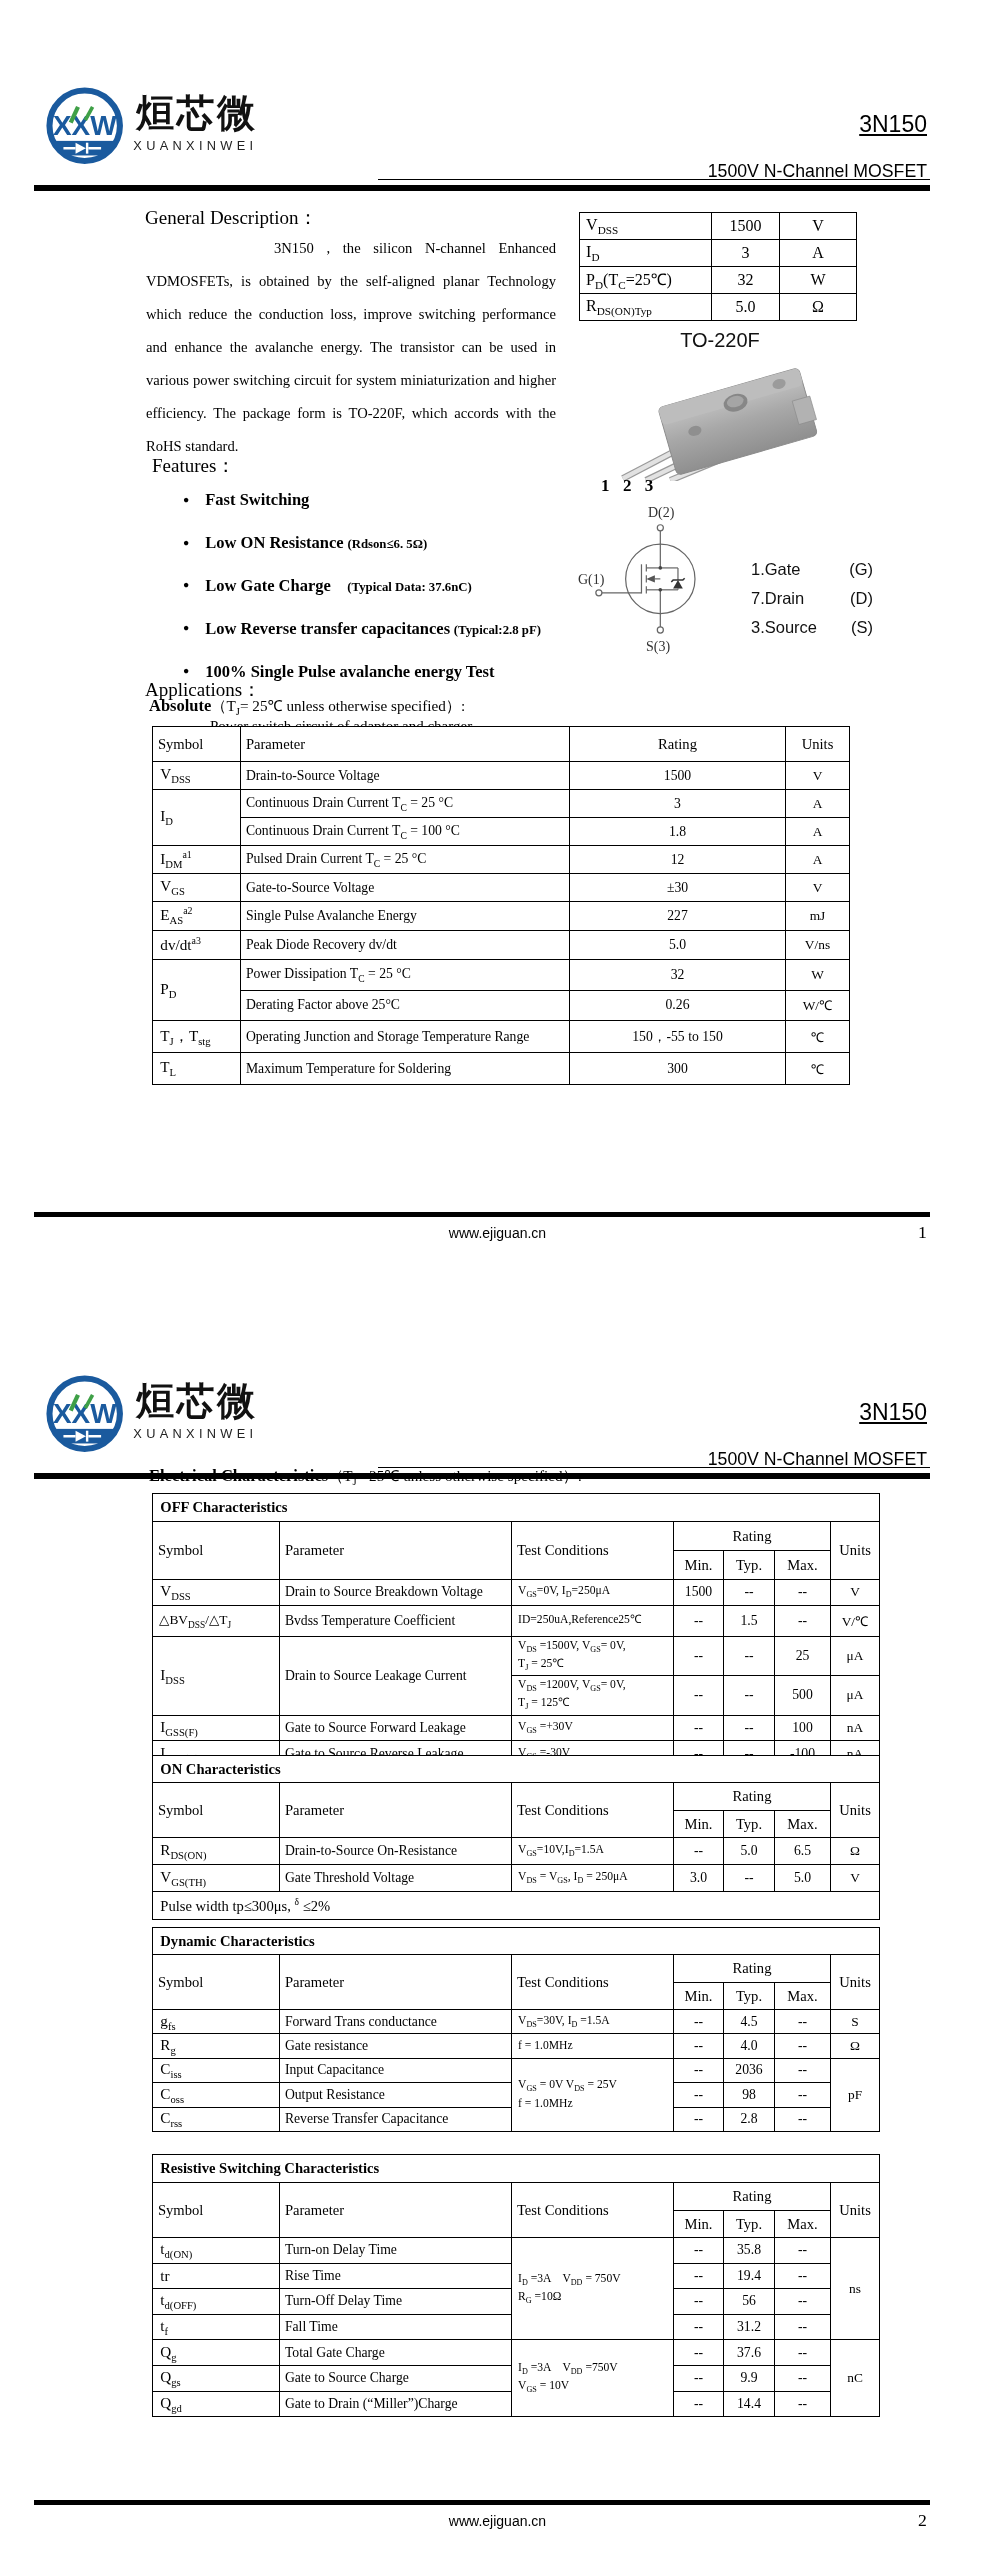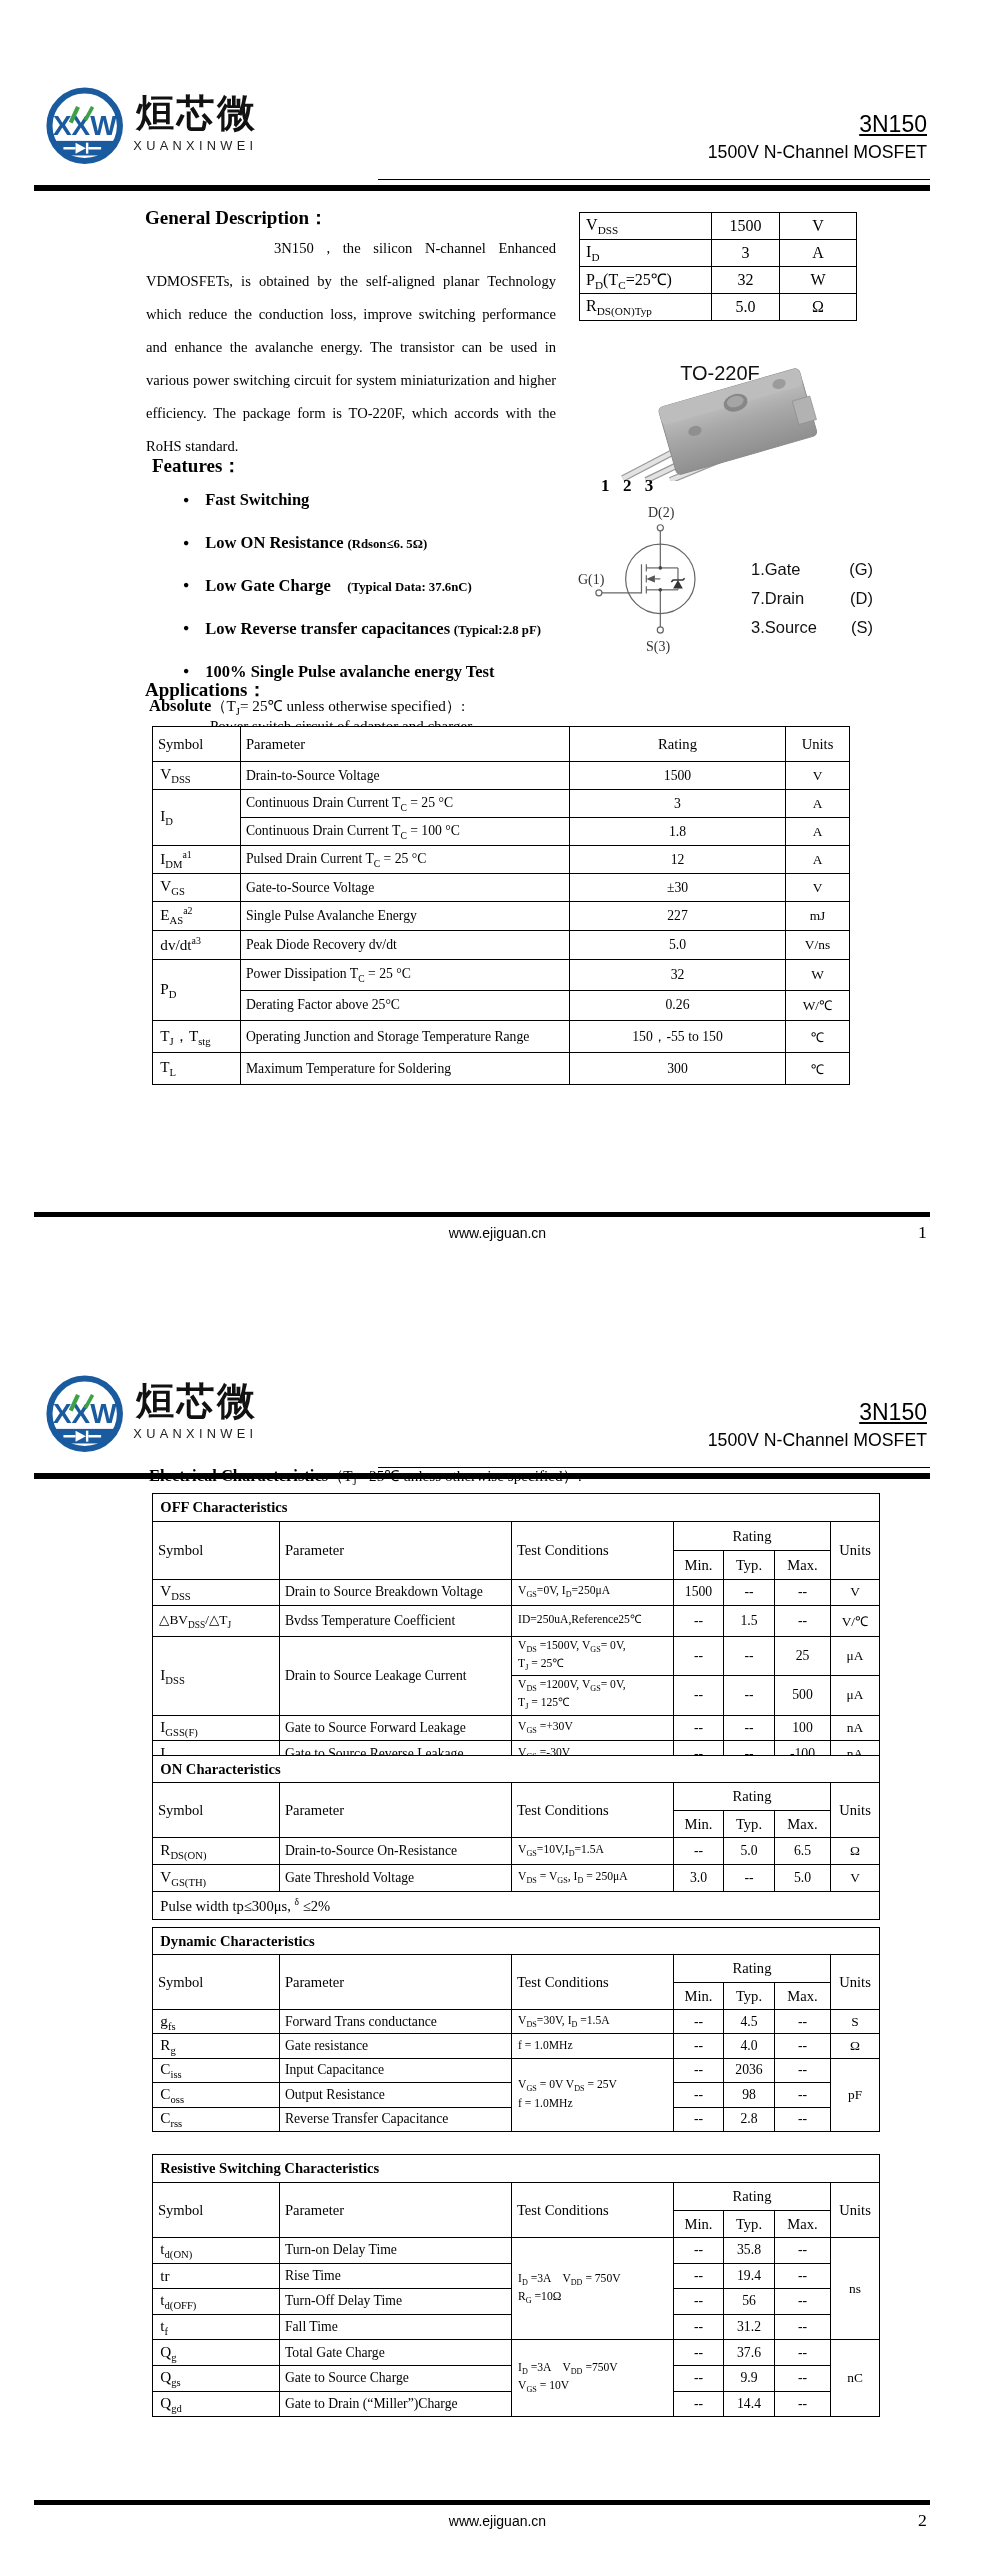--- a/index.html
+++ b/index.html
@@ -9,32 +9,32 @@
   .abs{position:absolute;}
 
   
   .logo-wrap{left:44px;top:85px;display:flex;align-items:flex-start;}
   .logo-zh{font-family:"Liberation Sans",sans-serif;font-weight:bold;font-size:38px;
            letter-spacing:2.4px;color:#111;line-height:1.5;text-align:right;}
   .logo-en{font-family:"Liberation Sans",sans-serif;font-size:12.8px;letter-spacing:4.3px;
            color:#222;margin-top:-3.7px;}
   .title-block{right:68px;top:111px;text-align:right;font-family:"Liberation Sans",sans-serif;}
   .part-no{font-size:23px;color:#000;text-decoration:underline;}
-  .subtitle{font-size:17.7px;margin-top:4px;color:#000;}
+  .subtitle{font-size:17.7px;margin-top:23px;color:#000;}
   .subtitle-underline{left:378px;top:179px;width:552px;height:1.2px;background:#000;}
   .header-rule{left:34px;top:185px;width:896px;height:5.5px;background:#000;}
 
   
   .footer-rule{left:34px;top:1212px;width:896px;height:4.9px;background:#000;}
   .footer-url{left:0;top:1225px;width:100%;text-align:center;
               font-family:"Liberation Sans",sans-serif;font-size:14px;}
   .footer-page{left:918px;top:1222px;font-size:17.7px;}
 
   
-  .h-section{font-weight:bold;font-size:19px;}
+  .h-section{font-weight:normal;font-size:19px;}
   .gd-title{left:145px;top:205px;}
   .gd-body{left:146px;top:232px;width:410px;font-size:14.6px;line-height:33px;
            text-align:justify;text-indent:128px;}
   .ft-title{left:152px;top:453px;}
   .features{left:183px;top:488px;width:390px;}
   .f-item{display:flex;align-items:baseline;margin-bottom:16.5px;font-weight:bold;font-size:16.5px;line-height:24.4px;}
   .blt{font-size:10.4px;margin-right:16px;position:relative;top:-2.4px;}
   .fnote{font-size:12.8px;font-weight:bold;margin-left:3.7px;white-space:nowrap;}
   .ap-title{left:145px;top:677px;}
   .ap-body{left:210px;top:718px;font-size:15px;}
@@ -56,21 +56,21 @@
   td.unit{font-size:13.4px;text-align:center;padding:0 2.4px;}
   td.ratingcell{border-bottom:1.5px solid #000;}
   td.brk{word-break:break-all;line-height:1.35;}
   .note-row td{font-size:14.6px;padding-left:7.3px;}
 
   
   .sum-table{left:579px;top:212px;border:1.5px solid #000;}
   .sum-table td{border:solid #000;border-width:1.2px 0.9px;font-size:16px;padding:0 6.1px;height:26px;}
 
   .to220f{left:656px;top:329px;width:128px;text-align:center;
-          font-family:"Liberation Sans",sans-serif;font-size:20px;color:#111;margin-top:33px;}
+          font-family:"Liberation Sans",sans-serif;font-size:20px;color:#111;}
   .pins{left:601px;top:476px;font-weight:bold;font-size:17px;letter-spacing:1.2px;}
   .pins span{margin-right:12.2px;}
   .pin-label{font-size:14px;color:#333;}
   .legend{left:751px;top:560px;font-family:"Liberation Sans",sans-serif;font-size:16.5px;color:#111;}
   .legend-row{display:flex;width:122px;justify-content:space-between;margin-bottom:9.8px;gap:24px;}
 
   sub{font-size:70%;}
   sup{font-size:65%;}
 </style>
 </head>

